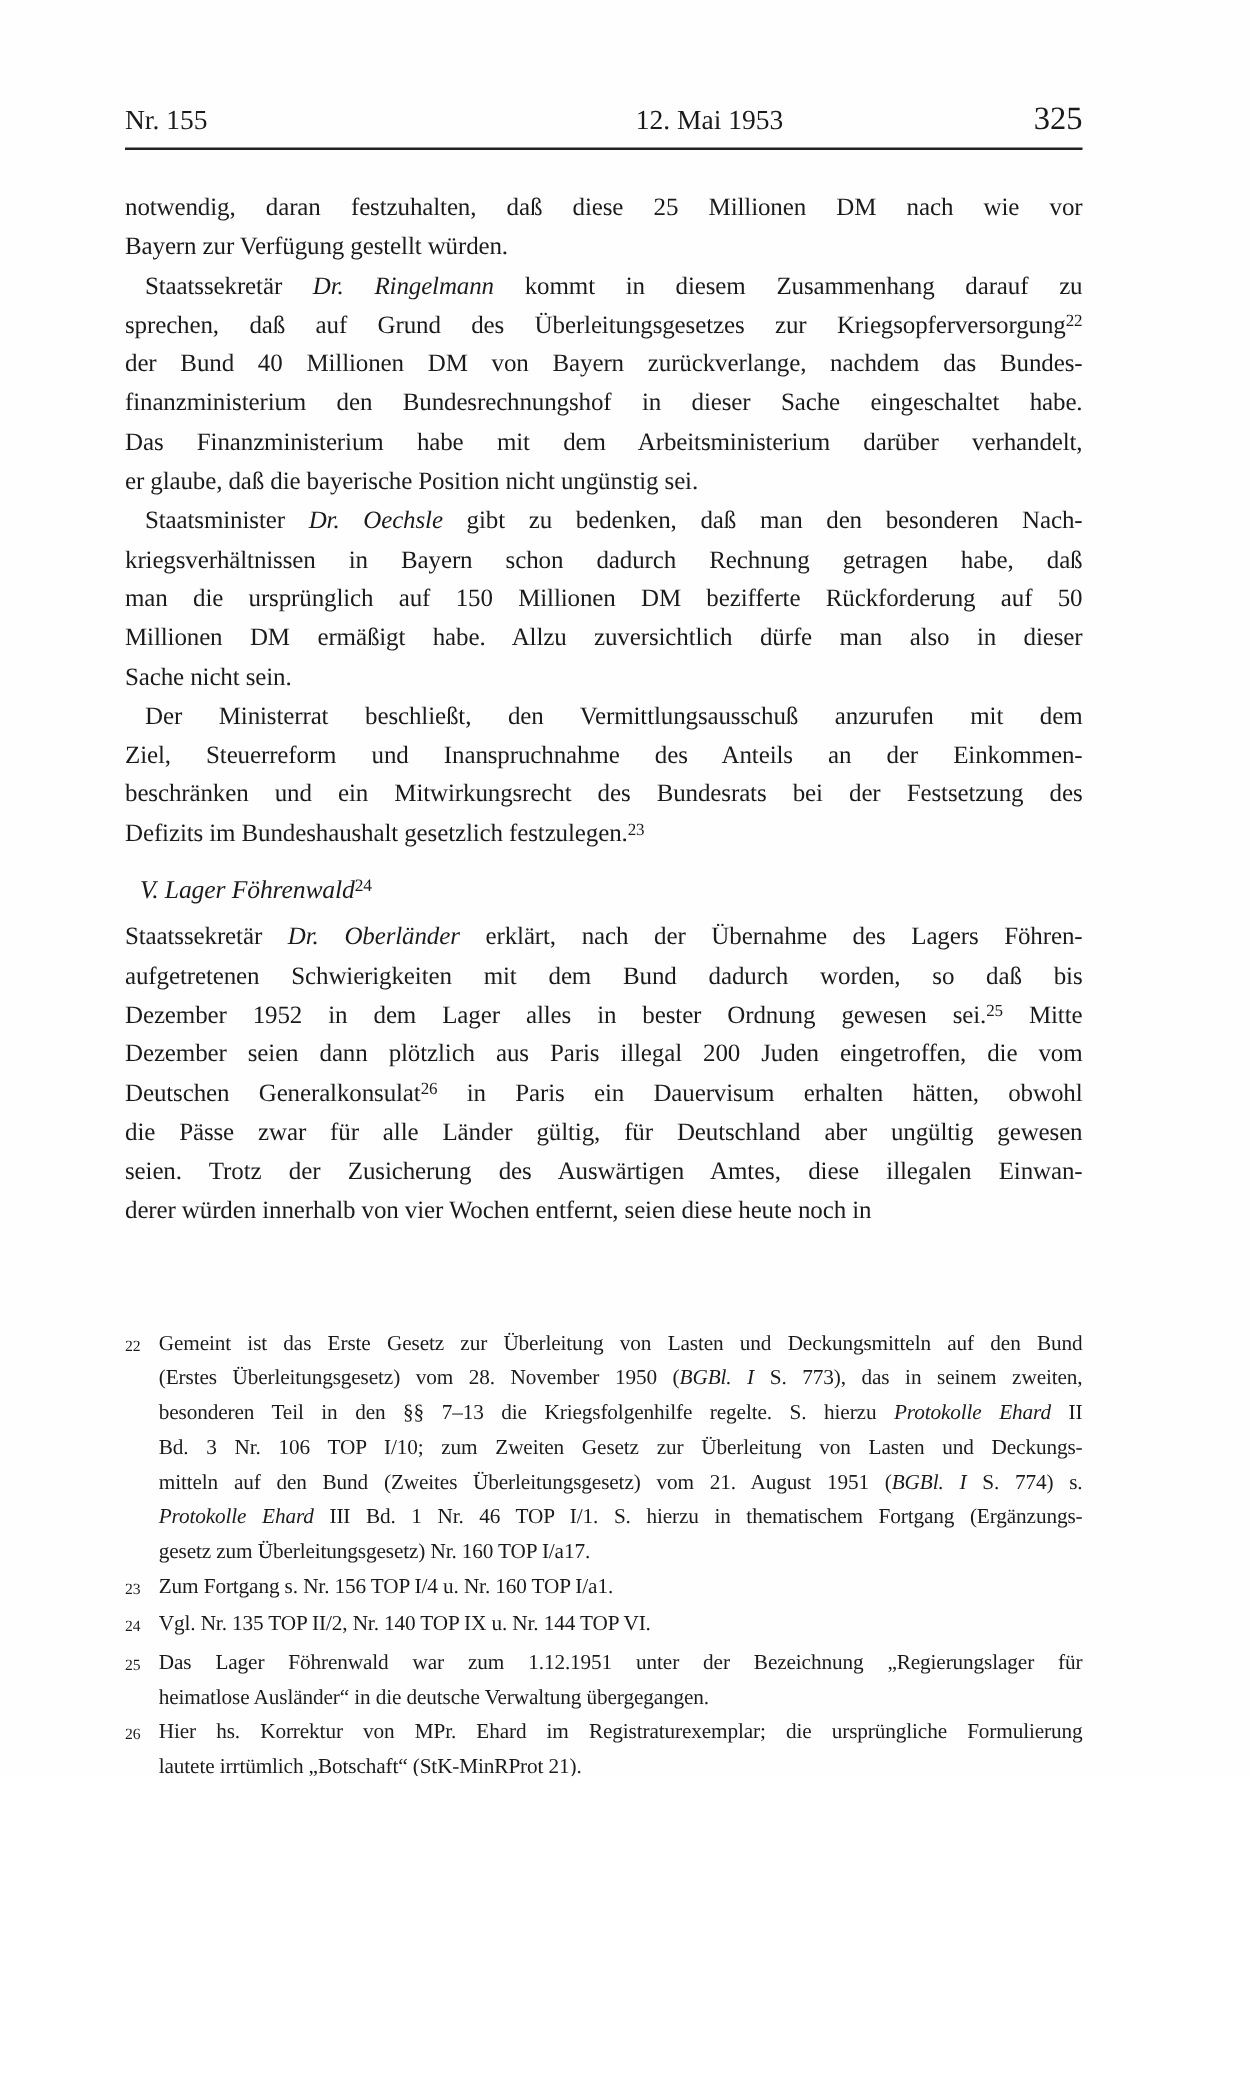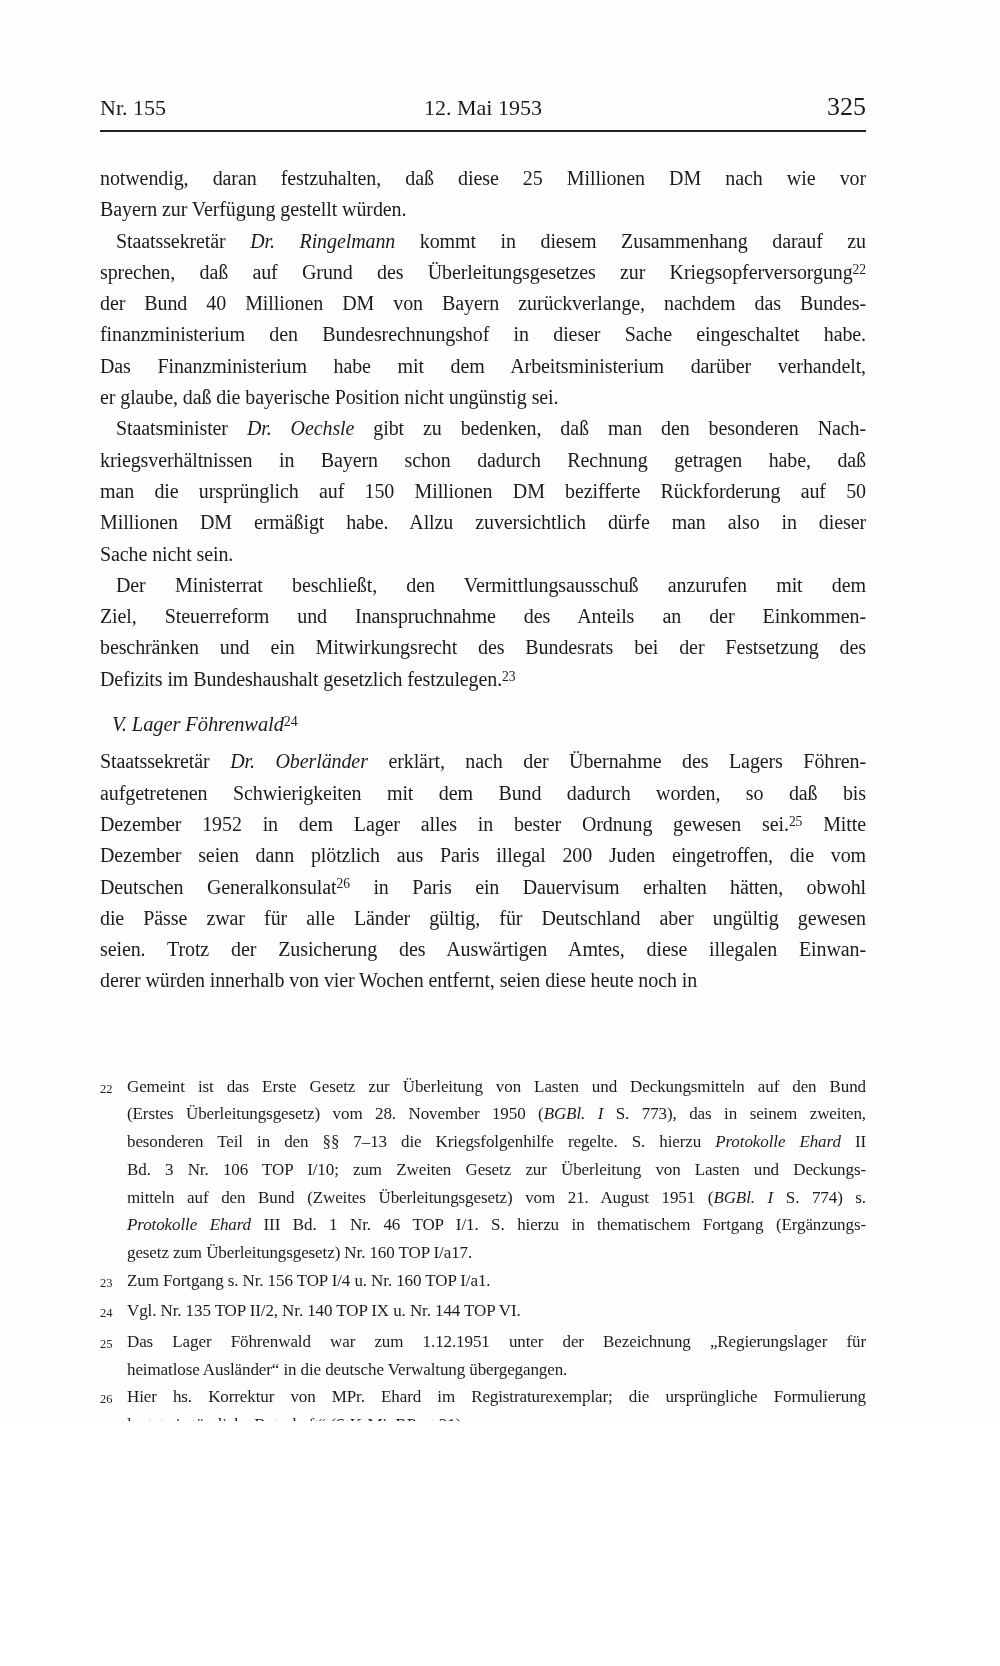--- a/index.html
+++ b/index.html
@@ -25,22 +25,22 @@
   }
   
   .running-head {
     display: flex;
     align-items: baseline;
     margin-top: 82px;
     font-size: 22px;
     line-height: 26px;
   }
   .rh-left  { flex: 1; text-align: left; }
-  .rh-center{ flex: 1.2; text-align: center; }
-  .rh-right { flex: 1; text-align: right; font-size: 26px; margin-top: 12px; }
+  .rh-center{ flex: 1.2; text-align: right; }
+  .rh-right { flex: 1; text-align: right; font-size: 26px; }
   .head-rule {
     border: none;
     border-top: 2px solid #222222;
     margin: 9px 0 0 0;
     height: 0;
   }
   
   .bodytext {
     margin-top: 31px;
     font-size: 20px;

